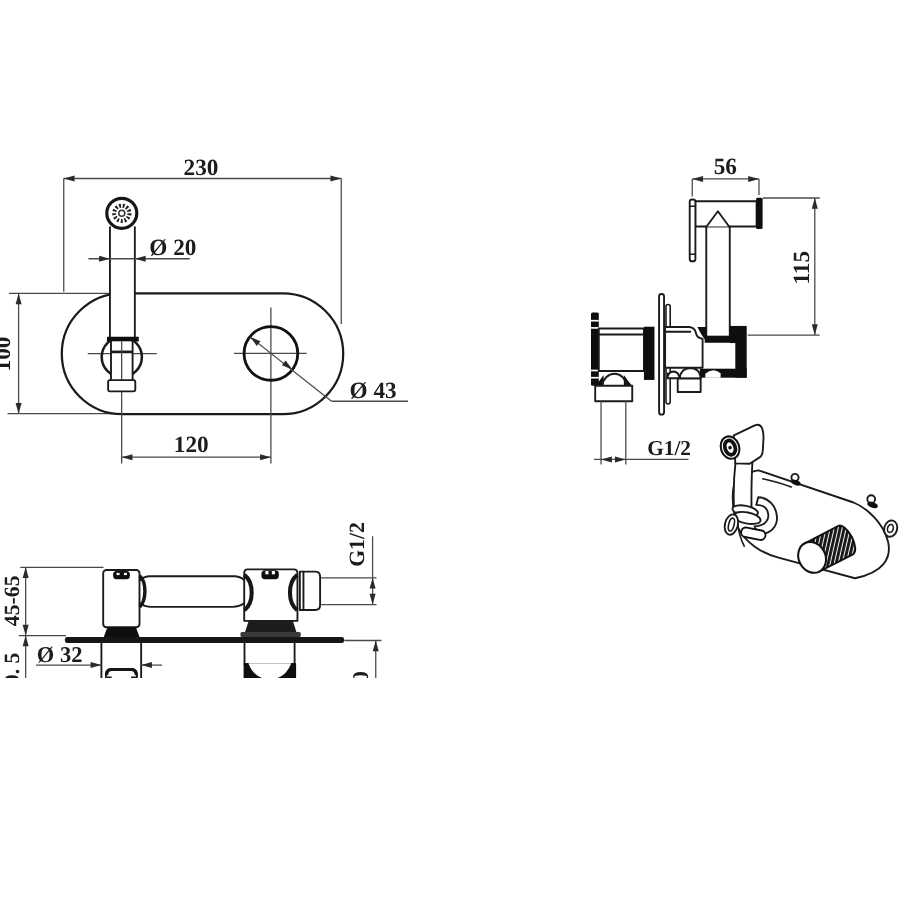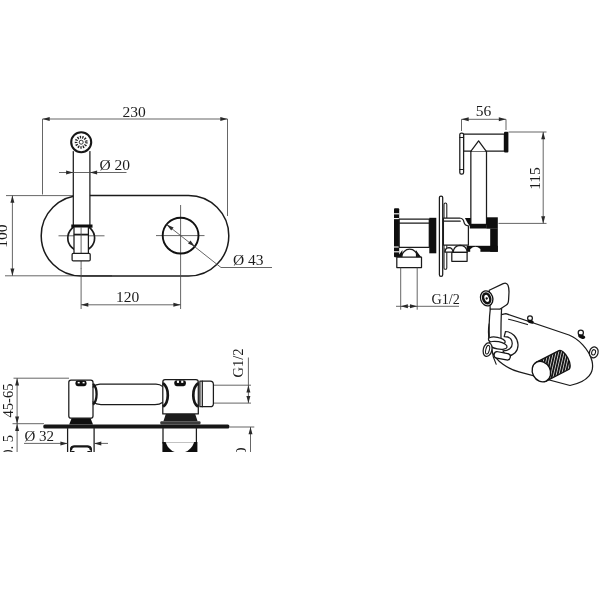--- a/index.html
+++ b/index.html
@@ -1,16 +1,16 @@
 <!DOCTYPE html>
 <html><head>
 <meta charset="utf-8">
 <style>
   html,body{margin:0;padding:0;background:#fff;}
-  .wrap{width:600px;height:452px;background:#fff;position:relative;overflow:hidden;}
+  .wrap{width:600px;height:452px;background:#fff;position:relative;overflow:hidden;font-weight:bold;}
   text{font-family:"Liberation Serif",serif;fill:#1c1c1c;}
   .ln{stroke:#1b1b1b;stroke-width:1.25;fill:none;stroke-linecap:round;stroke-linejoin:round;}
   .lt{stroke:#1a1a1a;stroke-width:1.05;fill:none;stroke-linecap:round;}
   .dm{stroke:#4a4a4a;stroke-width:0.85;fill:none;}
   .wf{fill:#fff;stroke:#1b1b1b;stroke-width:1.25;stroke-linejoin:round;}
   .bk{fill:#0e0e0e;stroke:none;}
 </style>
 </head>
 <body>
 <div class="wrap">

